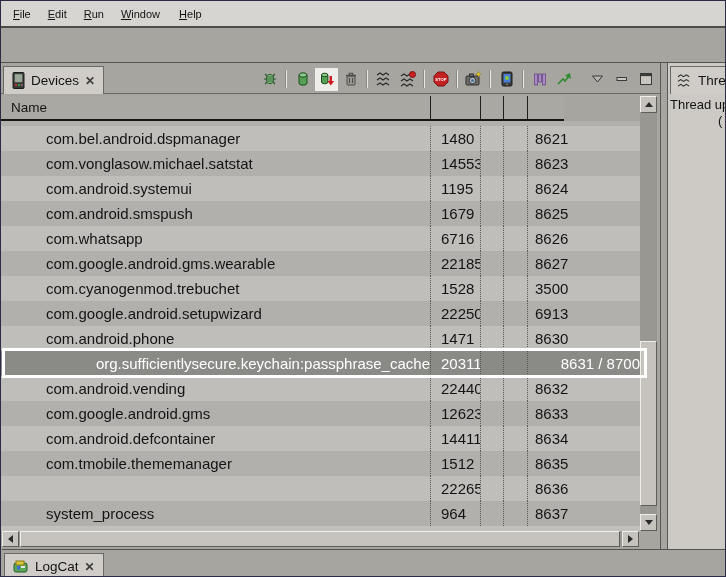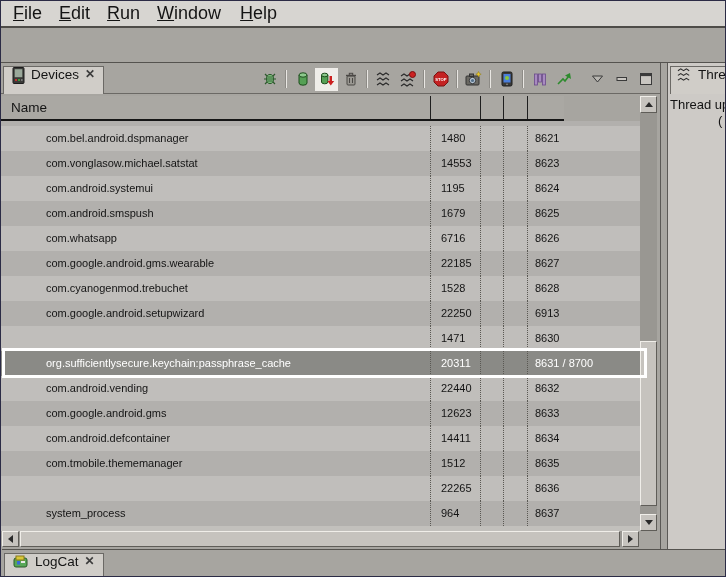--- a/index.html
+++ b/index.html
@@ -3,28 +3,28 @@
 <meta charset="utf-8">
 <style>
   html,body{margin:0;padding:0;background:#888;}
   .window{
     position:relative;width:726px;height:577px;box-sizing:border-box;
     border:1px solid #2b2b45;background:#a7a5a0;overflow:hidden;
     font-family:"Liberation Sans",sans-serif;color:#141414;
   }
   
   .menubar{position:absolute;left:0;top:0;right:0;height:25px;background:#d7d5d1;
-    border-bottom:2px solid #4e4c48;display:flex;align-items:center;padding-left:12px;font-size:18px;}
+    border-bottom:2px solid #4e4c48;display:flex;align-items:center;padding-left:12px;font-size:11px;}
   .menu-item{margin-right:17px;cursor:default;}
   .menu-item .hot{text-decoration:underline;}
   .menu-item.help{margin-left:2px;}
   
   .toolbar-band{position:absolute;left:0;top:27px;right:0;height:34px;background:#a7a5a0;border-bottom:1px solid #55534f;}
   
-  .tab{position:absolute;display:flex;gap:6px;padding:0 8px;
+  .tab{position:absolute;display:flex;align-items:center;gap:6px;padding:0 8px;
     background:#d0cdc8;border:1px solid #6b6965;border-bottom:none;font-size:13.5px;z-index:3;}
   .tab .close{font-size:12px;font-weight:bold;color:#3c3c3c;cursor:pointer;}
   
   .devices-panel{position:absolute;left:0;top:62px;width:660px;height:486px;box-sizing:border-box;
     border-right:1px solid #5a5855;background:#a7a5a0;}
   .tabrow-line{position:absolute;left:0;top:30px;width:100%;height:1px;background:#6b6965;}
   .tab-devices{left:2px;top:3px;height:28px;box-sizing:border-box;}
   .view-toolbar{position:absolute;right:6px;top:3px;height:26px;display:flex;align-items:center;gap:7px;}
   .tbtn{width:17px;height:17px;display:flex;align-items:center;justify-content:center;cursor:pointer;}
   .tbtn.pressed{background:#efede9;box-shadow:0 0 0 3px #efede9;}
@@ -32,24 +32,24 @@
   .tbtn.sp{margin-left:10px;}
   
   .thead{position:absolute;left:0;top:33px;width:563px;height:25px;background:#aaa8a3;
     border-bottom:2px solid #161616;box-sizing:border-box;font-size:13.5px;line-height:23px;}
   .thead .hlabel{padding-left:10px;}
   .hdiv{position:absolute;top:0;bottom:0;width:1px;background:#1e1e1e;}
   .hdiv.d1{left:429px}.hdiv.d2{left:479px}.hdiv.d3{left:502px}.hdiv.d4{left:526px}
   
   .tbody{position:absolute;left:0;top:58px;width:639px;height:410px;background:#c2c0bc;overflow:hidden;}
   .partial-row{height:5px;background:#b2b0ad;}
-  .trow{position:relative;height:25px;line-height:25px;font-size:11px;}
+  .trow{position:relative;height:25px;line-height:25px;font-size:15px;}
   .trow.light{background:#c0bebb;}
   .trow.dark{background:#b2b0ad;}
-  .trow.sel{background:#8a8a86;color:#ffffff;}
+  .trow.sel{background:#8a8a86;color:#ffffff;text-align:right;}
   .cell{position:absolute;top:0;height:25px;box-sizing:border-box;white-space:nowrap;overflow:hidden;}
   .cell.name{left:0;width:429px;padding-left:45px;}
   .cell.pid{left:429px;width:50px;padding-left:10px;border-left:1px dotted #5a5853;}
   .cell.c1{left:479px;width:23px;border-left:1px dotted #5a5853;}
   .cell.c2{left:502px;width:24px;border-left:1px dotted #5a5853;}
   .cell.port{left:526px;width:113px;padding-left:7px;border-left:1px dotted #5a5853;}
   .sel-outline{position:absolute;left:1px;top:285px;width:645px;height:30px;box-sizing:border-box;
     border:3px solid #ffffff;z-index:5;pointer-events:none;}
   
   .vscroll{position:absolute;left:639px;top:33px;width:17px;height:435px;background:#999792;}
@@ -273,30 +273,31 @@
           <div class="cell pid">22185</div>
           <div class="cell c1"></div>
           <div class="cell c2"></div>
           <div class="cell port">8627</div>
         </div>
         <div class="trow light">
           <div class="cell name">com.cyanogenmod.trebuchet</div>
           <div class="cell pid">1528</div>
           <div class="cell c1"></div>
           <div class="cell c2"></div>
-          <div class="cell port">8628</div>
+          <div class="cell port">3500</div>
         </div>
         <div class="trow dark">
           <div class="cell name">com.google.android.setupwizard</div>
           <div class="cell pid">22250</div>
           <div class="cell c1"></div>
           <div class="cell c2"></div>
           <div class="cell port">6913</div>
         </div>
         <div class="trow light">
+          <div class="cell name">com.android.phone</div>
           <div class="cell pid">1471</div>
           <div class="cell c1"></div>
           <div class="cell c2"></div>
           <div class="cell port">8630</div>
         </div>
         <div class="trow sel">
           <div class="cell name">org.sufficientlysecure.keychain:passphrase_cache</div>
           <div class="cell pid">20311</div>
           <div class="cell c1"></div>
           <div class="cell c2"></div>

